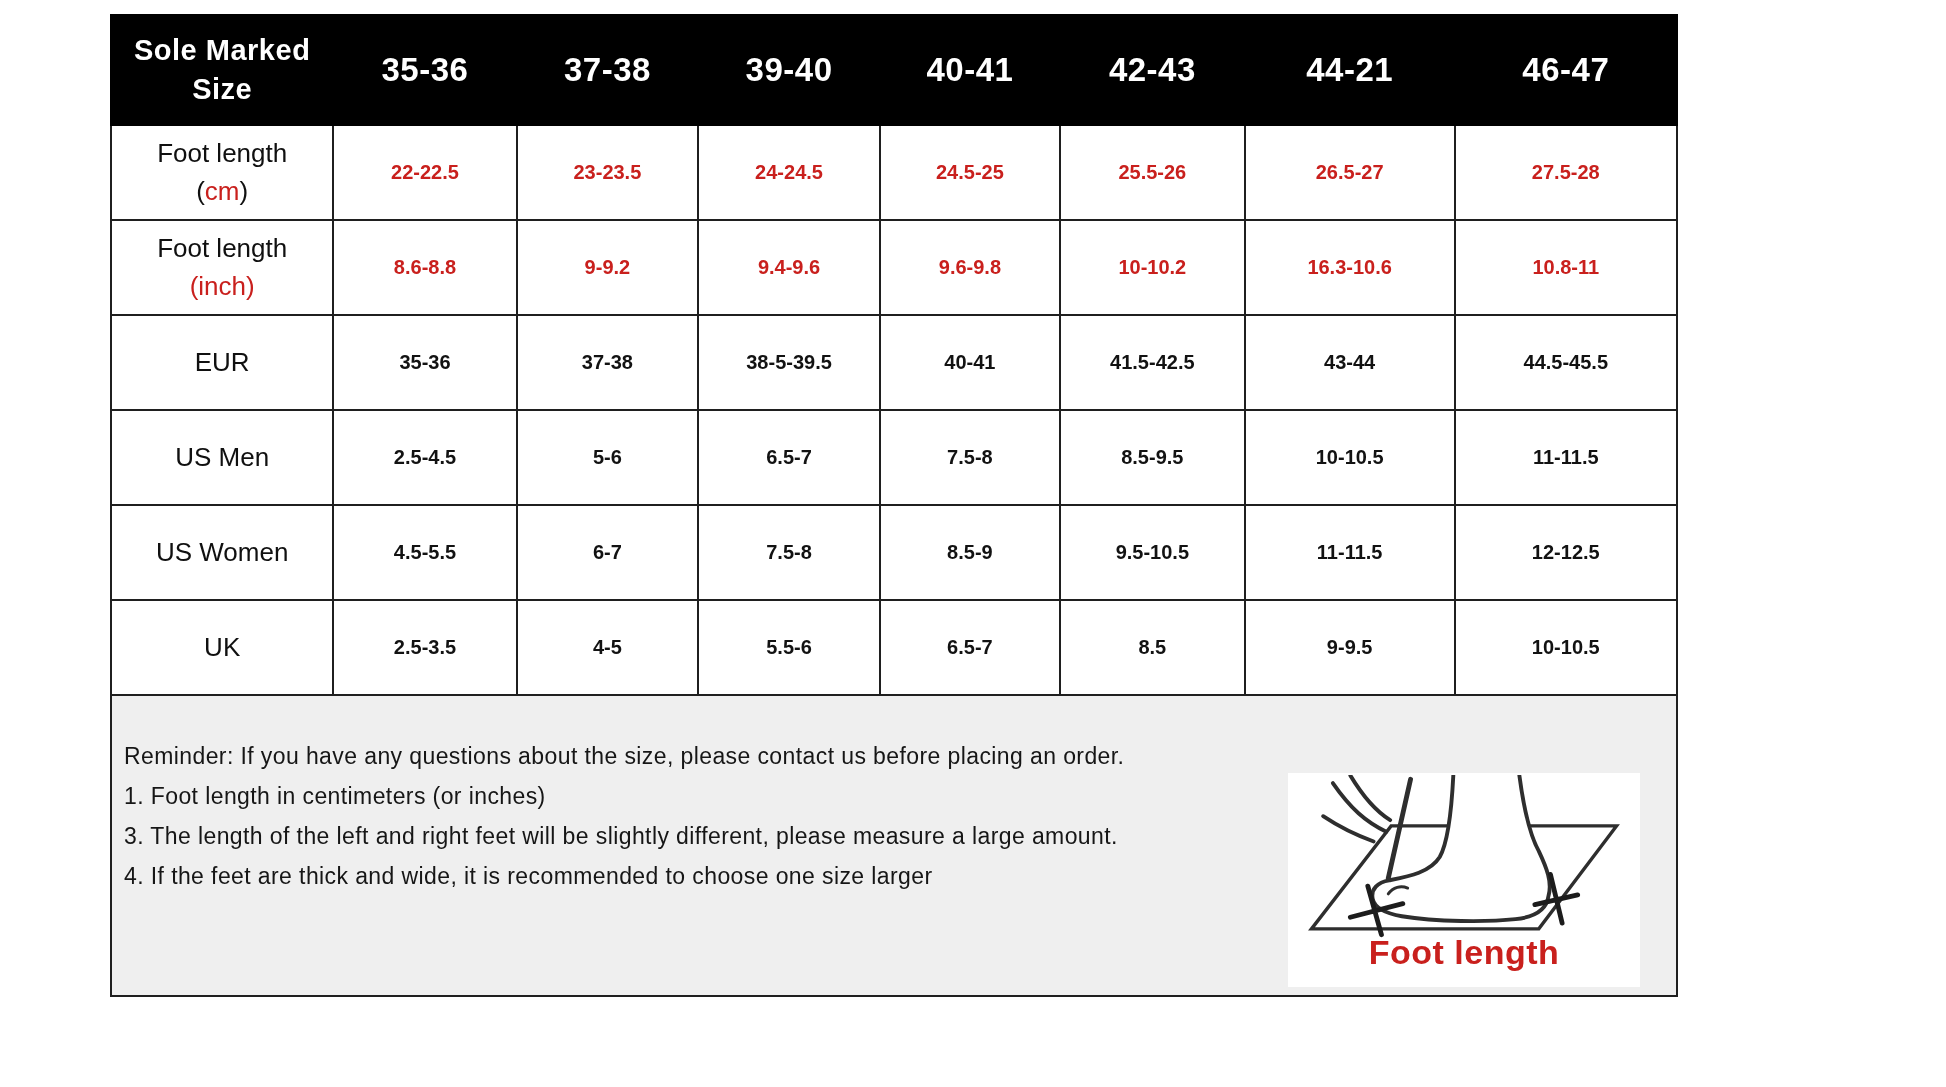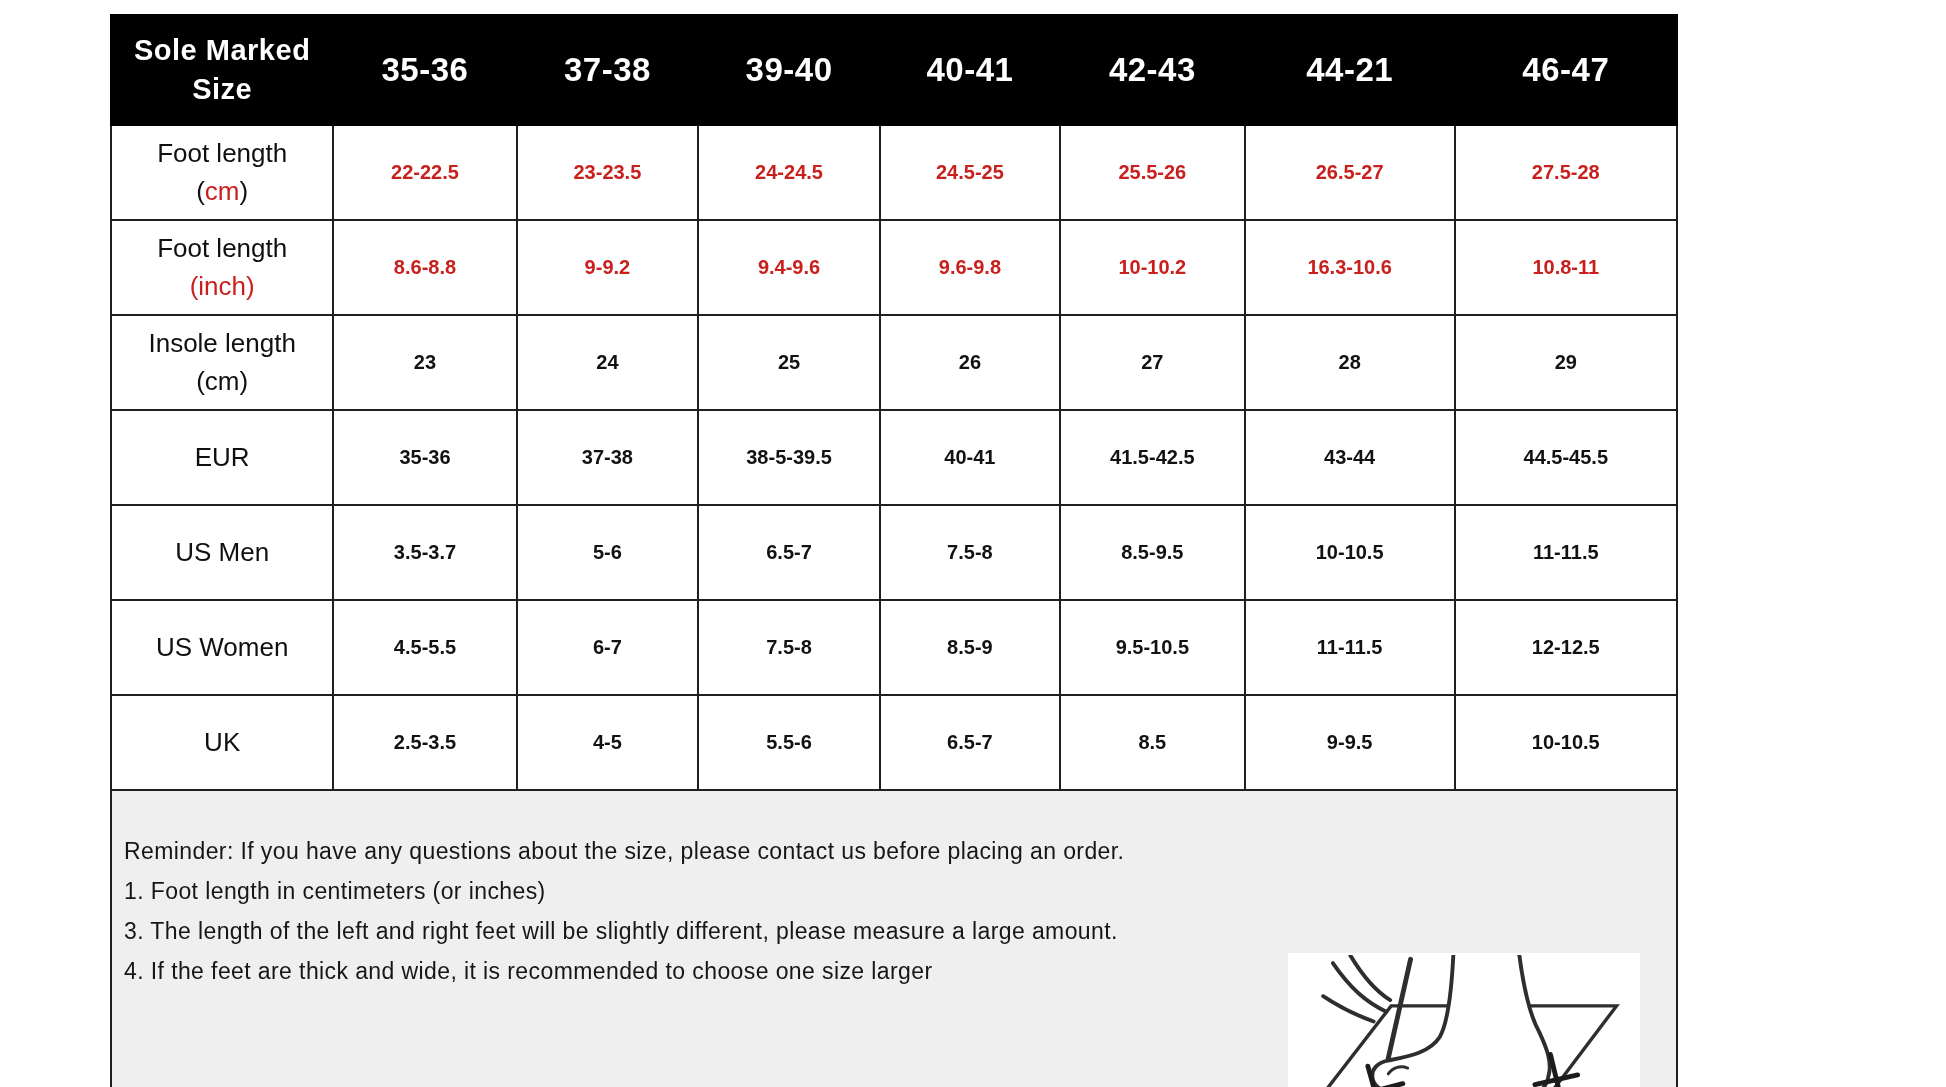--- a/index.html
+++ b/index.html
@@ -52,21 +52,21 @@
     font-weight: 400;
     font-size: 26px;
     line-height: 1.45;
     color: #101010;
   }
   .red-text { color: #c9201d; text-align: center; }
   td.val.red-val { color: #c9201d; }
   .notes {
     position: relative;
     box-sizing: border-box;
-    height: 386px;
+    height: 301px;
     background: #efefef;
     border: 2px solid #1f1f1f;
     border-top: none;
     padding: 40px 14px 0 12px;
   }
   .notes p {
     margin: 0;
     font-size: 23px;
     line-height: 40px;
     letter-spacing: 0.4px;
@@ -140,48 +140,35 @@
           <td class="val red-val">8.6-8.8</td>
           <td class="val red-val">9-9.2</td>
           <td class="val red-val">9.4-9.6</td>
           <td class="val red-val">9.6-9.8</td>
           <td class="val red-val">10-10.2</td>
           <td class="val red-val">16.3-10.6</td>
           <td class="val red-val">10.8-11</td>
         </tr>
         <tr>
           <td class="rowlabel">
-            <div>Insole length</div>
-            <div>(cm)</div>
-          </td>
-          <td class="val">23</td>
-          <td class="val">24</td>
-          <td class="val">25</td>
-          <td class="val">26</td>
-          <td class="val">27</td>
-          <td class="val">28</td>
-          <td class="val">29</td>
-        </tr>
-        <tr>
-          <td class="rowlabel">
             <div>EUR</div>
           </td>
           <td class="val">35-36</td>
           <td class="val">37-38</td>
           <td class="val">38-5-39.5</td>
           <td class="val">40-41</td>
           <td class="val">41.5-42.5</td>
           <td class="val">43-44</td>
           <td class="val">44.5-45.5</td>
         </tr>
         <tr>
           <td class="rowlabel">
             <div>US Men</div>
           </td>
-          <td class="val">3.5-3.7</td>
+          <td class="val">2.5-4.5</td>
           <td class="val">5-6</td>
           <td class="val">6.5-7</td>
           <td class="val">7.5-8</td>
           <td class="val">8.5-9.5</td>
           <td class="val">10-10.5</td>
           <td class="val">11-11.5</td>
         </tr>
         <tr>
           <td class="rowlabel">
             <div>US Women</div>

